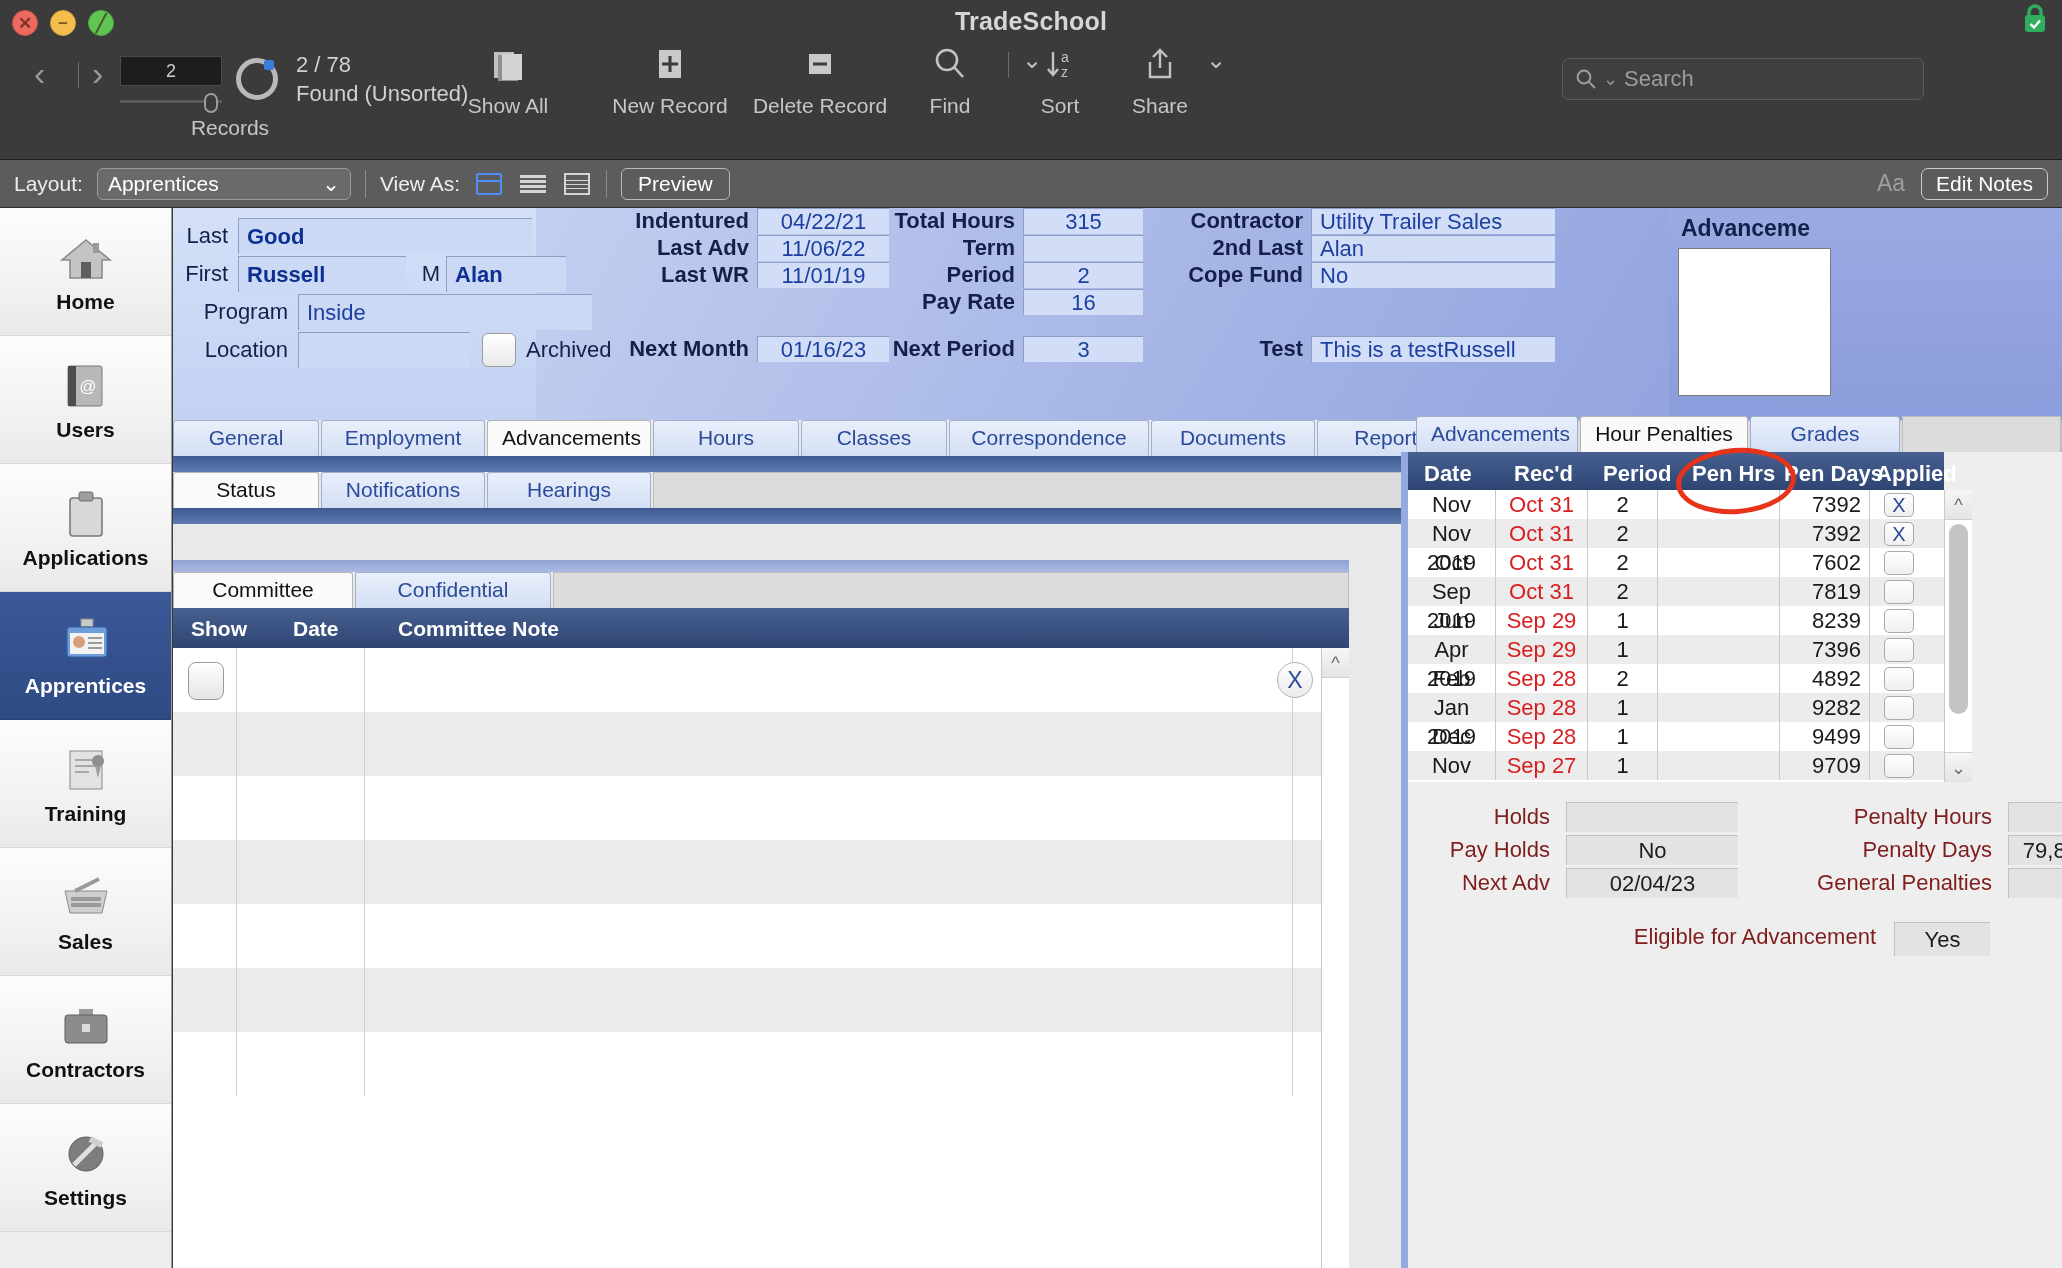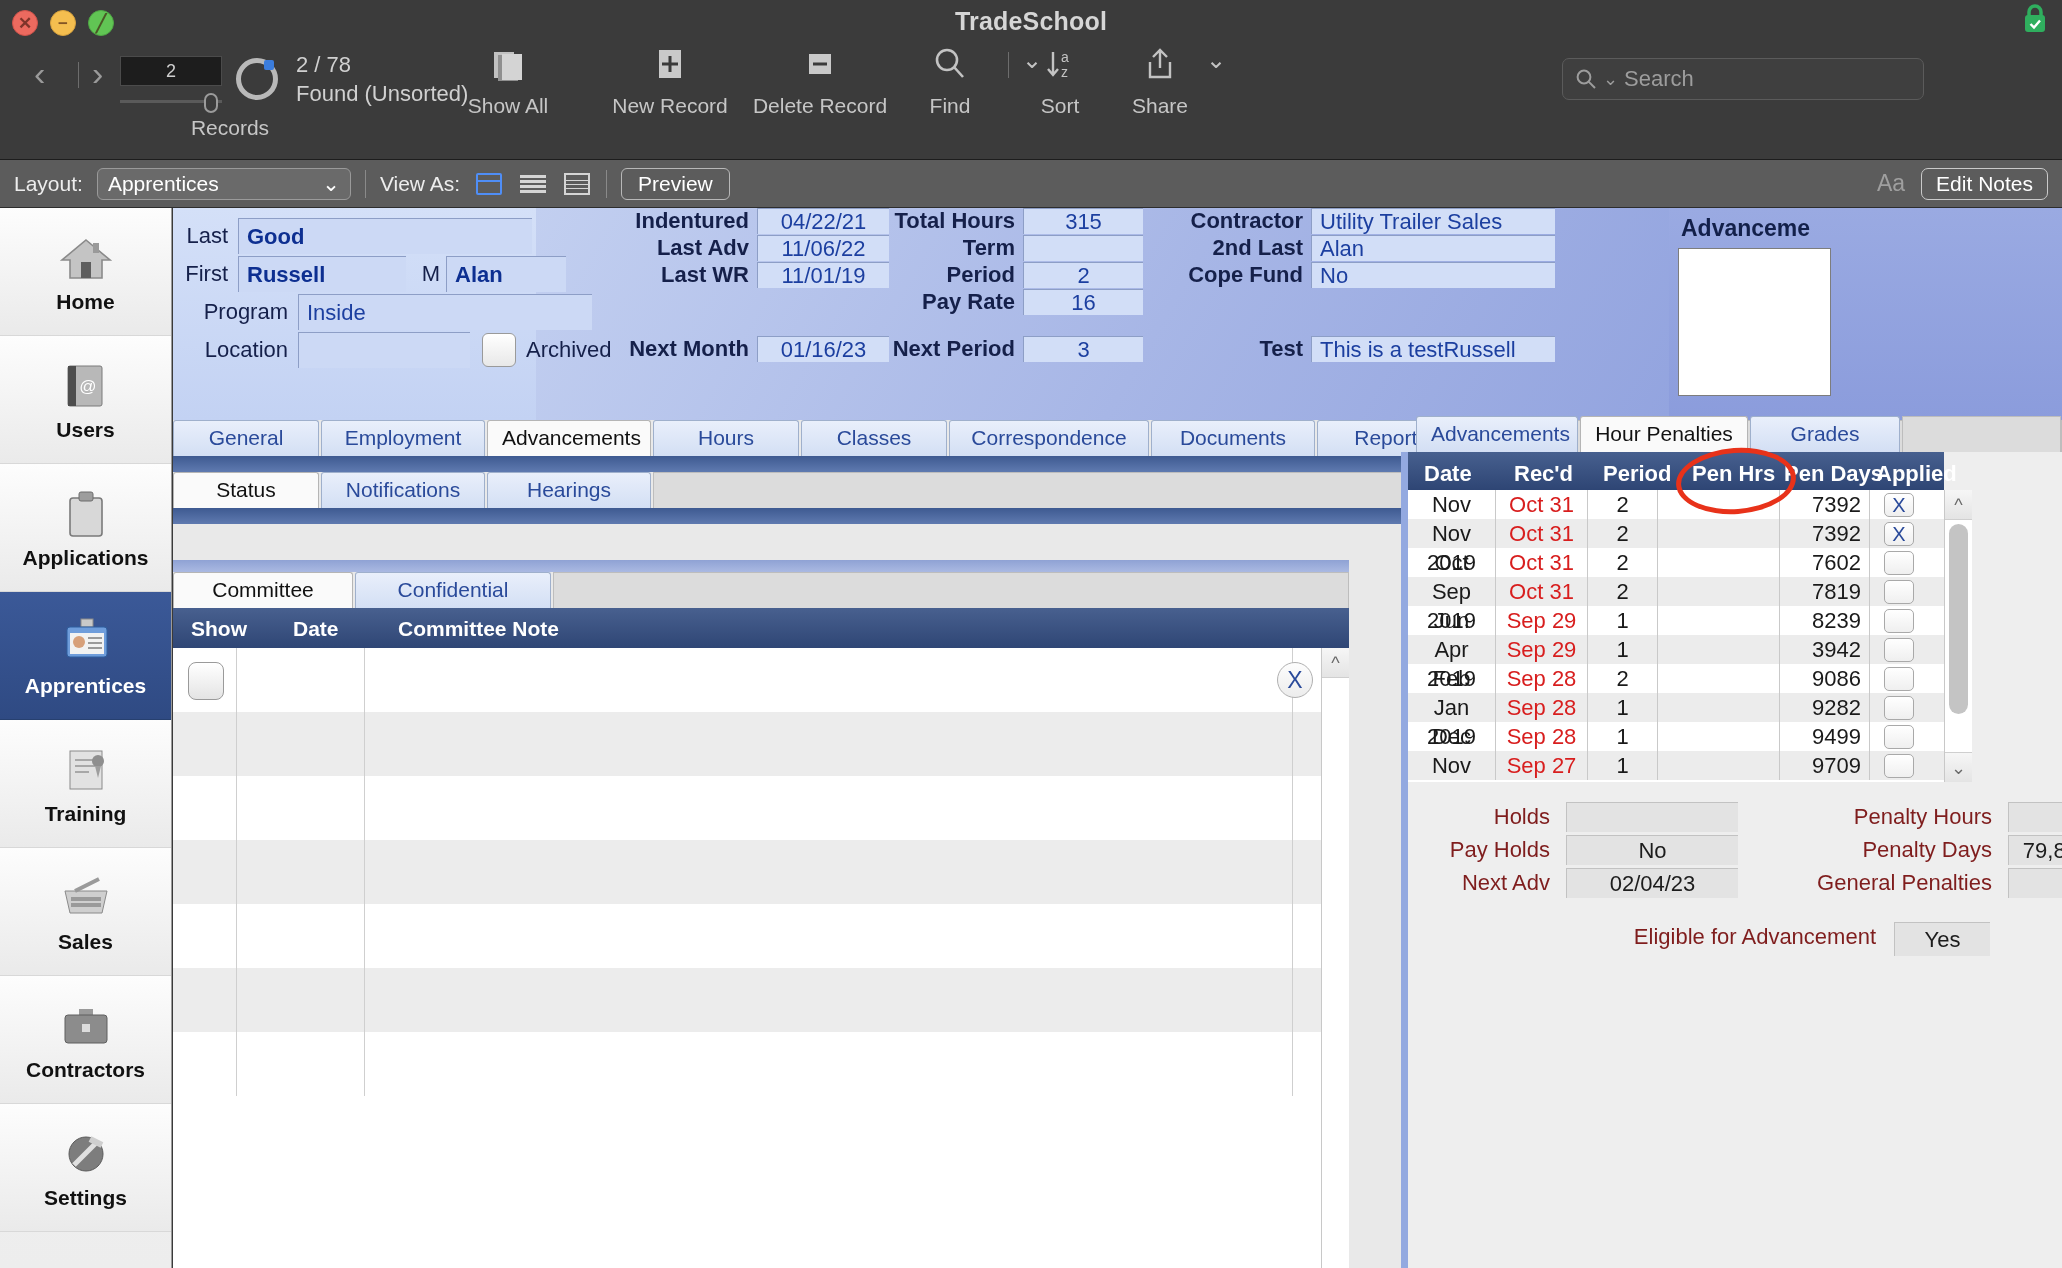--- a/index.html
+++ b/index.html
@@ -722,31 +722,31 @@
             <div class="pdays">8239</div>
             <div class="papp">
               <div class="pbox"></div>
             </div>
           </div>
           <div class="prow alt">
             <div class="pdate">Apr 2019</div>
             <div class="precd">Sep 29</div>
             <div class="pperiod">1</div>
             <div class="phrs"></div>
-            <div class="pdays">3942</div>
+            <div class="pdays">7396</div>
             <div class="papp">
               <div class="pbox"></div>
             </div>
           </div>
           <div class="prow">
             <div class="pdate">Feb 2019</div>
             <div class="precd">Sep 28</div>
             <div class="pperiod">2</div>
             <div class="phrs"></div>
-            <div class="pdays">9086</div>
+            <div class="pdays">4892</div>
             <div class="papp">
               <div class="pbox"></div>
             </div>
           </div>
           <div class="prow alt">
             <div class="pdate">Jan 2019</div>
             <div class="precd">Sep 28</div>
             <div class="pperiod">1</div>
             <div class="phrs"></div>
             <div class="pdays">9282</div>

